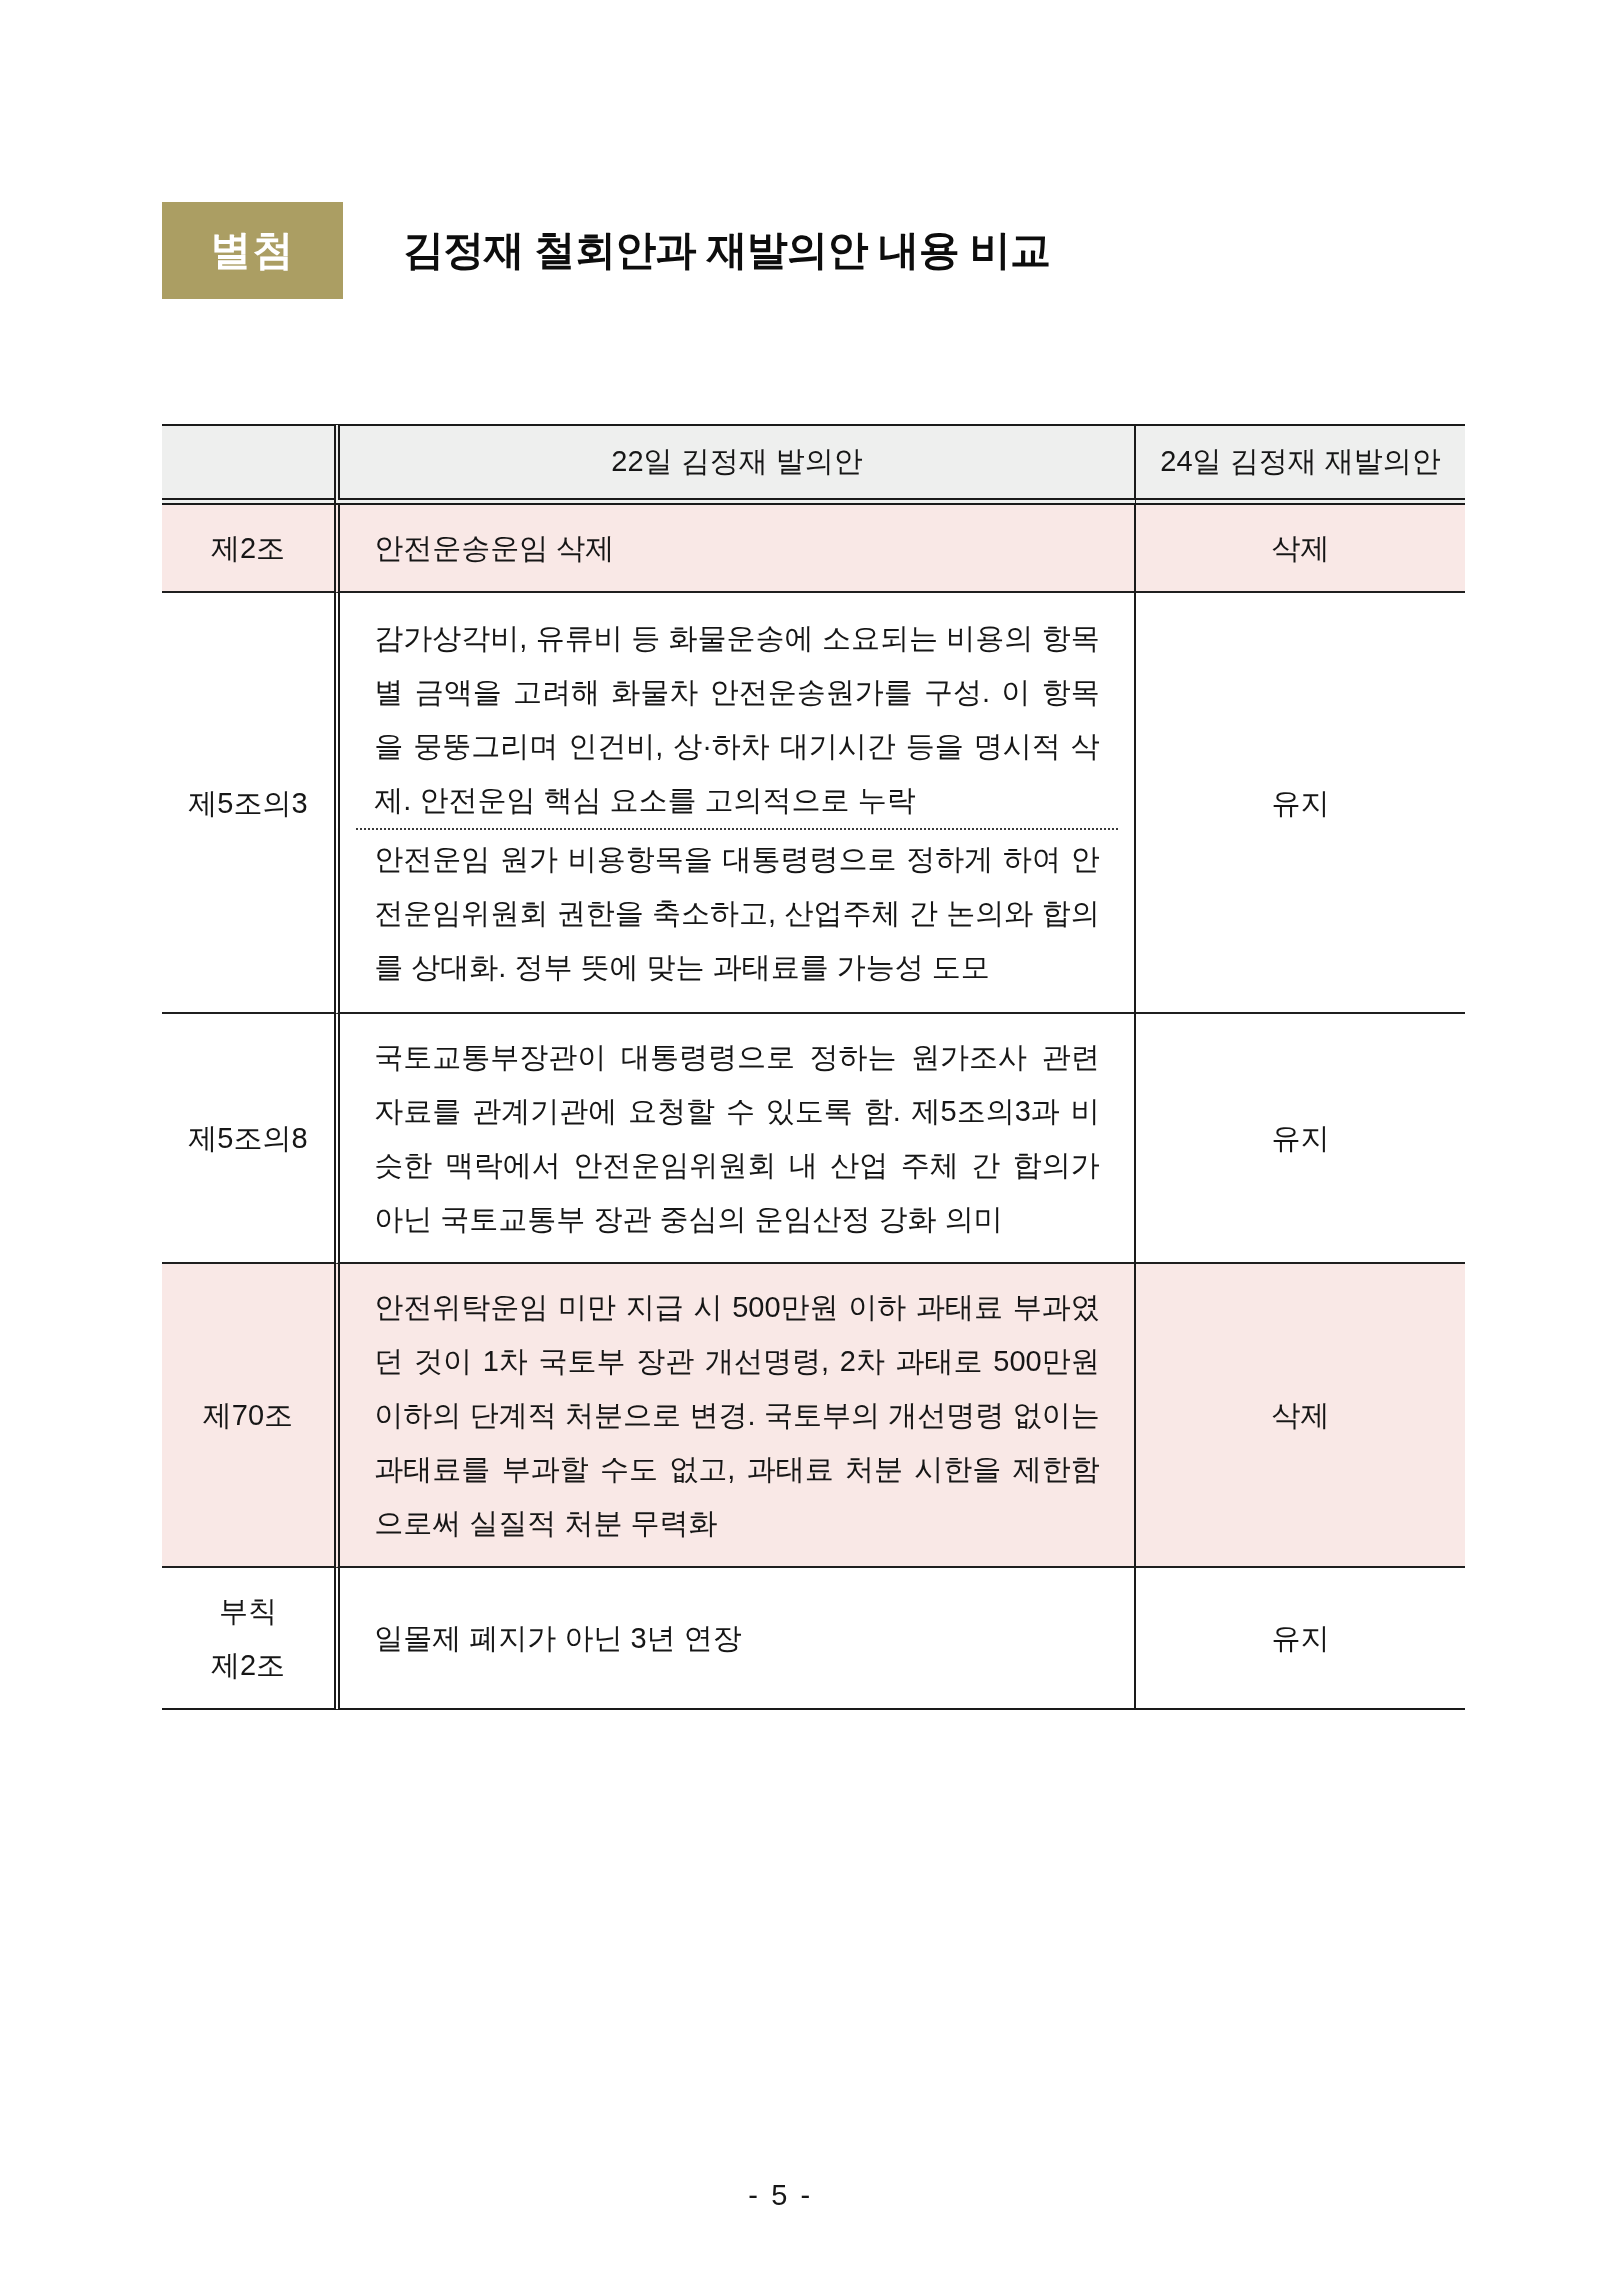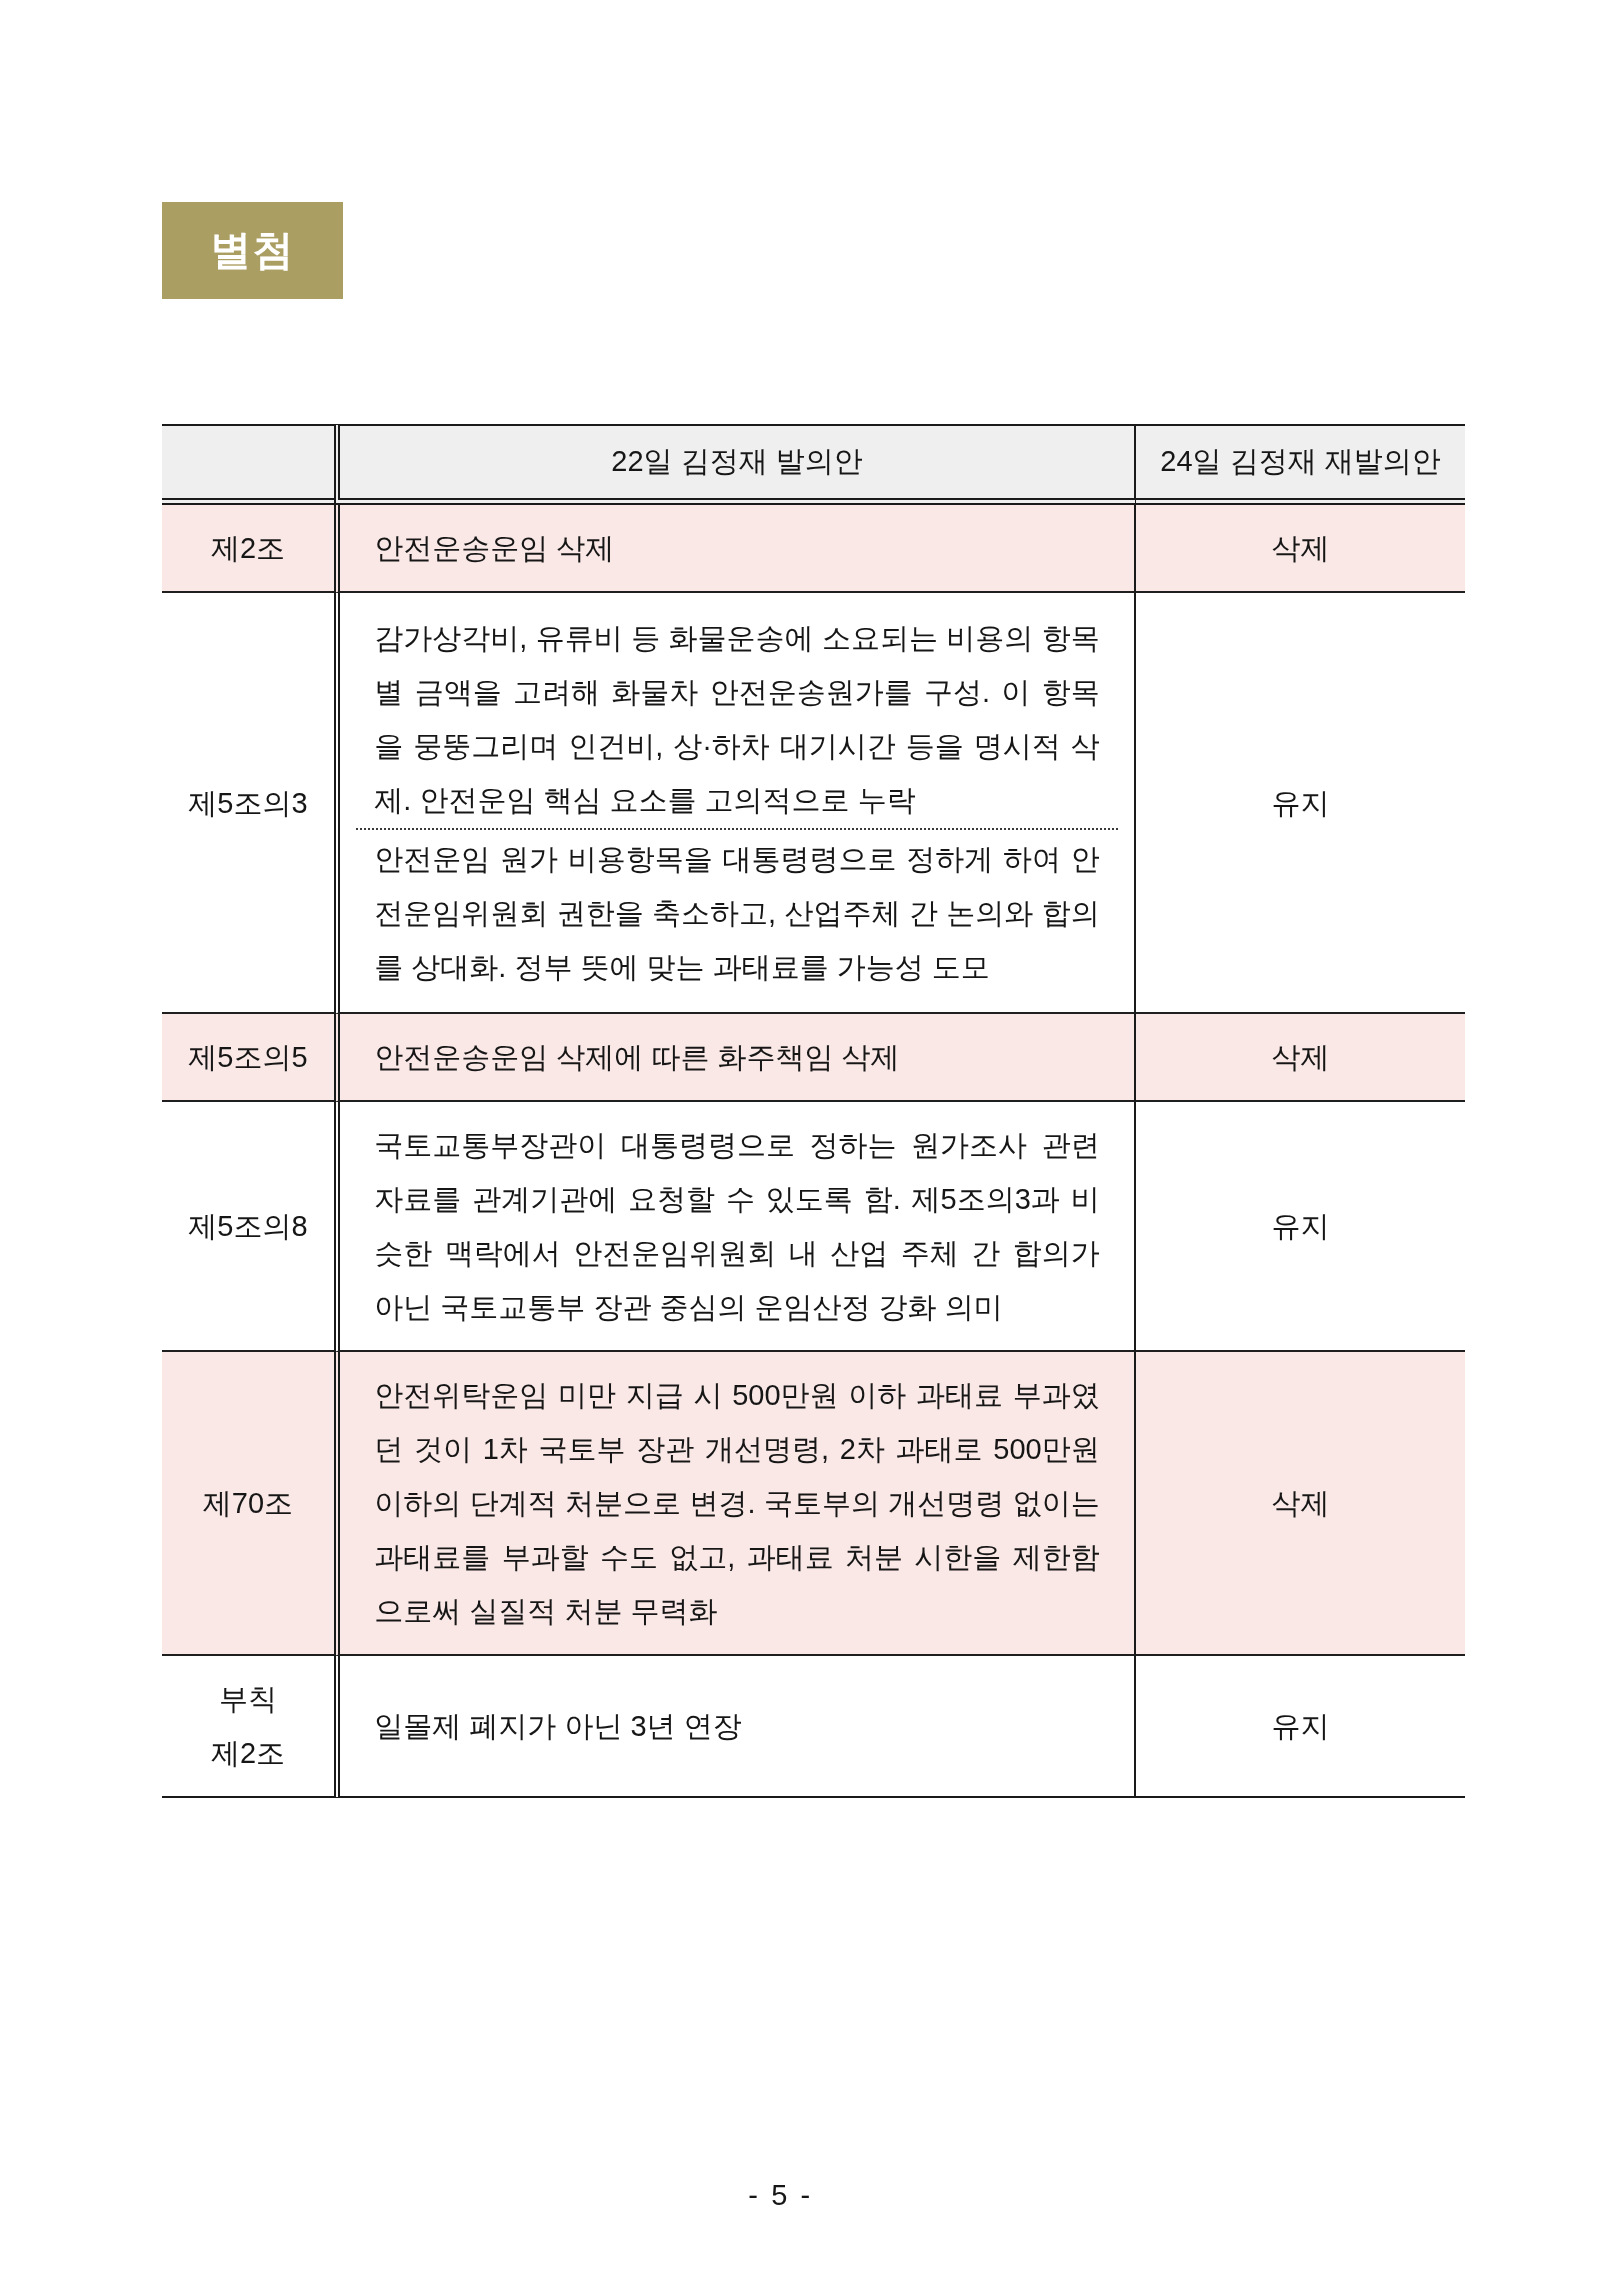--- a/index.html
+++ b/index.html
@@ -76,20 +76,21 @@
     text-align:center;font-size:29px;color:#161616;letter-spacing:2.6px;
   }
 </style>
 </head>
 <body>
 
 <div class="page">
 
   <div class="doc-header">
     <div class="badge">별첨</div>
+    <h1 class="title">김정재 철회안과 재발의안 내용 비교</h1>
   </div>
 
   <table class="cmp">
     <colgroup>
       <col class="w1">
         <col class="w2">
         <col class="w3">
     </colgroup>
     <thead>
       <tr>
@@ -106,27 +107,20 @@
           </td>
       <td class="c3 result">삭제</td>
     </tr>
         <tr class="row-2">
       <td class="c1 article">제5조의3</td>
       <td class="c2 content">
             <div class="block">감가상각비, 유류비 등 화물운송에 소요되는 비용의 항목별 금액을 고려해 화물차 안전운송원가를 구성. 이 항목을 뭉뚱그리며 인건비, 상·하차 대기시간 등을 명시적 삭제. 안전운임 핵심 요소를 고의적으로 누락</div>
             <div class="block">안전운임 원가 비용항목을 대통령령으로 정하게 하여 안전운임위원회 권한을 축소하고, 산업주체 간 논의와 합의를 상대화. 정부 뜻에 맞는 과태료를 가능성 도모</div>
           </td>
       <td class="c3 result">유지</td>
-    </tr>
-        <tr class="row-3 highlight">
-      <td class="c1 article">제5조의5</td>
-      <td class="c2 content">
-            <div class="block">안전운송운임 삭제에 따른 화주책임 삭제</div>
-          </td>
-      <td class="c3 result">삭제</td>
     </tr>
         <tr class="row-4">
       <td class="c1 article">제5조의8</td>
       <td class="c2 content">
             <div class="block">국토교통부장관이 대통령령으로 정하는 원가조사 관련 자료를 관계기관에 요청할 수 있도록 함. 제5조의3과 비슷한 맥락에서 안전운임위원회 내 산업 주체 간 합의가 아닌 국토교통부 장관 중심의 운임산정 강화 의미</div>
           </td>
       <td class="c3 result">유지</td>
     </tr>
         <tr class="row-5 highlight">
       <td class="c1 article">제70조</td>

